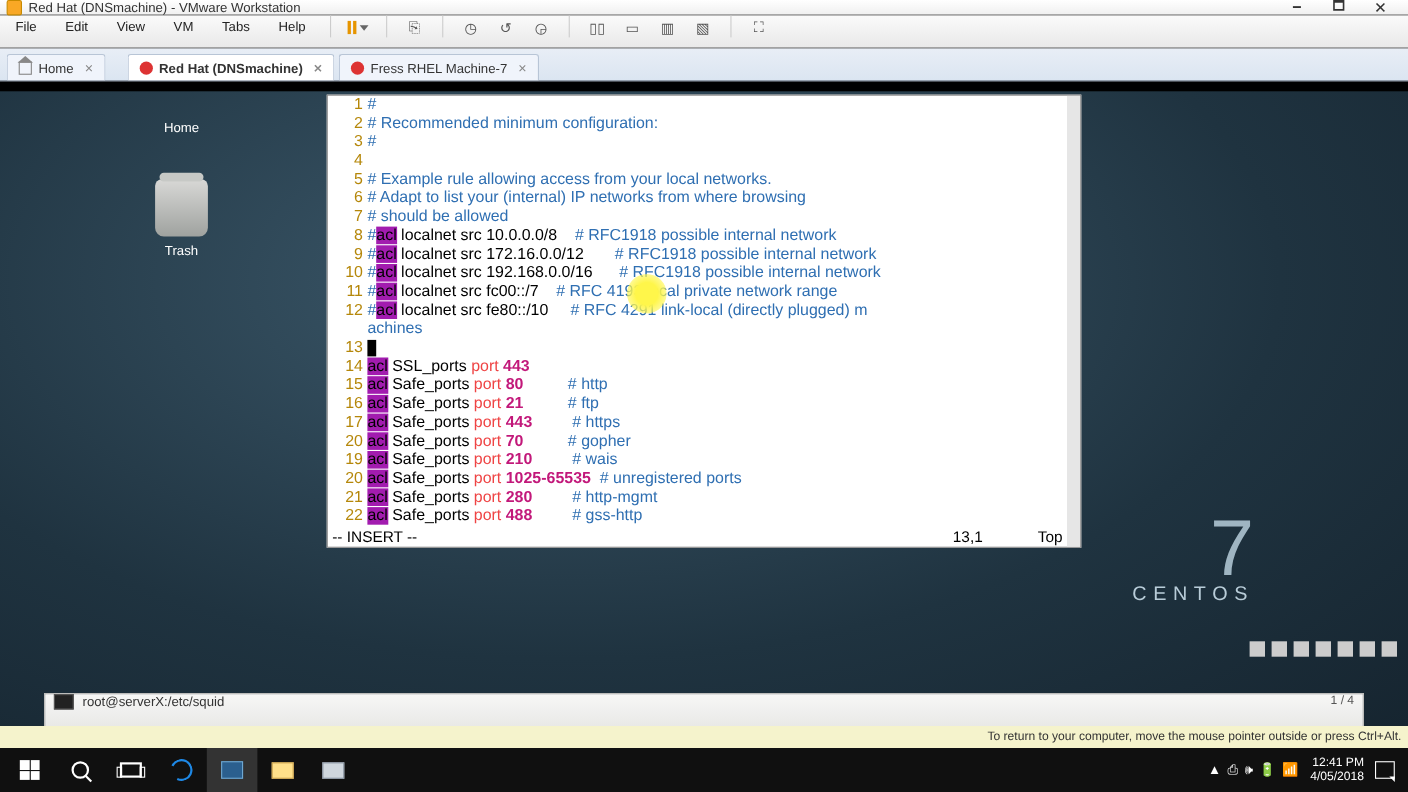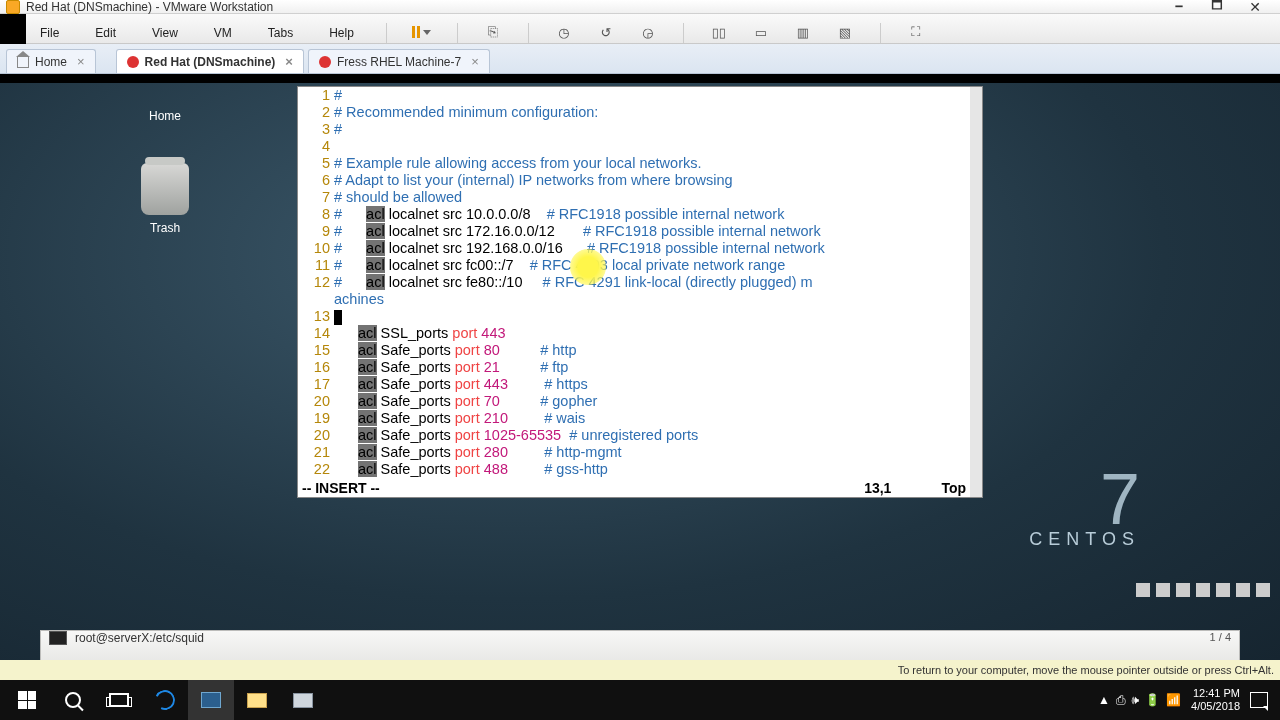--- a/index.html
+++ b/index.html
@@ -4,21 +4,21 @@
 <style>
 * { margin: 0; padding: 0; box-sizing: border-box; font-family: "Segoe UI", Tahoma, sans-serif; }
 body { width: 1280px; height: 720px; background: #000; overflow: hidden; position: relative; }
 
 .titlebar { height: 14px; background: linear-gradient(#fff,#f0f0f0); border-bottom: 1px solid #d0d0d0; display: flex; align-items: center; padding: 0 6px; font-size: 12px; color: #333; }
 .titlebar .logo { width: 14px; height: 14px; background: #f9a825; border: 1px solid #c78a00; margin-right: 6px; border-radius: 2px; }
 .titlebar .spacer { flex: 1; }
 .titlebar .winbtn { width: 38px; height: 20px; display: flex; align-items: center; justify-content: center; font-size: 12px; }
 .titlebar .winbtn:last-child { font-size: 14px; }
 
-.menubar { height: 30px; background: linear-gradient(#fafafa,#e9e9e9); border-bottom: 1px solid #c9c9c9; display: flex; align-items: flex-end; padding: 0 6px; font-size: 12px; gap: 20px; margin-left: 26px;}
+.menubar { height: 30px; background: linear-gradient(#fafafa,#e9e9e9); border-bottom: 1px solid #c9c9c9; display: flex; align-items: flex-start; padding: 0 6px; font-size: 12px; gap: 10px;}
 .menubar .item { padding: 3px 8px; color: #222; }
 .menubar .sep { width: 1px; height: 20px; background: #ccc; margin: 0 4px; }
 .menubar .tool { width: 22px; height: 22px; display:flex;align-items:center;justify-content:center; color:#555; font-size:13px;}
 .menubar .pause { display:flex; align-items:center; gap:1px;}
 .menubar .pause .bars{display:flex;gap:2px;}
 .menubar .pause .bars span{width:3px;height:12px;background:#e69500;}
 .menubar .pause .tri{width:0;height:0;border-left:4px solid transparent;border-right:4px solid transparent;border-top:5px solid #666;margin-left:2px;}
 
 .tabbar { height: 30px; background: linear-gradient(#e8eef6,#dbe5f1); border-bottom: 1px solid #b8c5d6; display: flex; align-items: flex-end; padding: 0 6px; gap: 4px; font-size: 12px;}
 .tab { height: 24px; padding: 0 10px; display:flex; align-items:center; gap:6px; border:1px solid #b8c5d6; border-bottom:none; border-radius:3px 3px 0 0; background:#f0f4fb; color:#333;}
@@ -37,26 +37,26 @@
 .trash-can{width:48px;height:52px;margin:0 auto 6px;background:linear-gradient(#d8d8d6,#9fa29f);border-radius:6px 6px 8px 8px;position:relative;}
 .trash-can:before{content:"";position:absolute;top:-6px;left:4px;right:4px;height:8px;background:#c7c9c6;border-radius:8px;}
 
 .terminal { position:absolute; top:3px; left:297px; width:686px; height:412px; background:#fff; border:1px solid #888; font-family: "DejaVu Sans Mono","Courier New",monospace; font-size:14.5px; line-height:17px; overflow:hidden;}
 .terminal .scrollbar{position:absolute;right:0;top:0;bottom:0;width:12px;background:#e6e6e6;}
 .terminal .content{padding:0 0 0 4px;}
 .line{white-space:pre; display:flex;}
 .lnum{color:#b5870a; width:28px; text-align:right; display:inline-block;}
 .ltxt{padding-left:4px;}
 .c-comment{color:#2f6fb2;}
-.c-acl{background:#737373;color:#000;margin-left:24px;}
+.c-acl{background:#a21caf;color:#000;}
 .c-port{color:#ef4444;}
-.c-num{color:#c2187a;}
+.c-num{color:#c2187a;font-weight:bold;}
 .cursor{display:inline-block;width:8px;height:15px;background:#000;vertical-align:middle;}
 .highlight-circle{position:absolute;width:36px;height:36px;background:radial-gradient(circle,#fff64a 40%,rgba(255,246,74,0.6) 70%,transparent 75%);border-radius:50%;pointer-events:none;}
-.term-status{position:absolute;left:0;right:12px;bottom:0;display:flex;font-weight:bold;font-size:14px;padding:0 4px;}
+.term-status{position:absolute;left:0;right:12px;bottom:0;display:flex;font-weight:normal;font-size:14px;padding:0 4px;}
 .term-status .s1{}
 .term-status .sgap{flex:1;}
 
 .centos-logo{position:absolute;right:140px;bottom:110px;color:#b8ccd8;text-align:right;letter-spacing:6px;font-size:18px;}
 .centos-logo .seven{font-size:72px;font-weight:200;color:#9fb5c2;letter-spacing:0;line-height:60px;}
 
 .gnome-bar{position:absolute;left:40px;right:40px;bottom:0;height:30px;background:linear-gradient(#f7f7f6,#e9e9e7);border:1px solid #bcbcba;border-bottom:none;display:flex;padding:0 8px;font-size:12px;color:#333;}
 .gnome-bar .termic{width:18px;height:14px;background:#222;border:1px solid #555;margin-right:8px;}
 .gnome-bar .right{margin-left:auto;font-size:11px;color:#555;}
 

